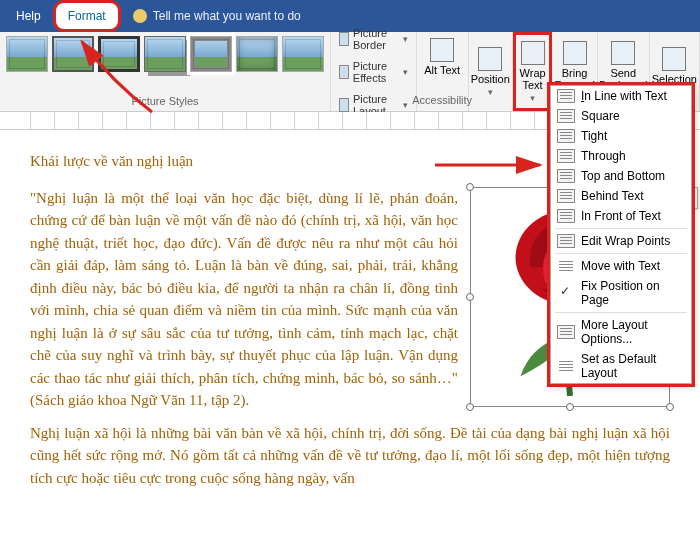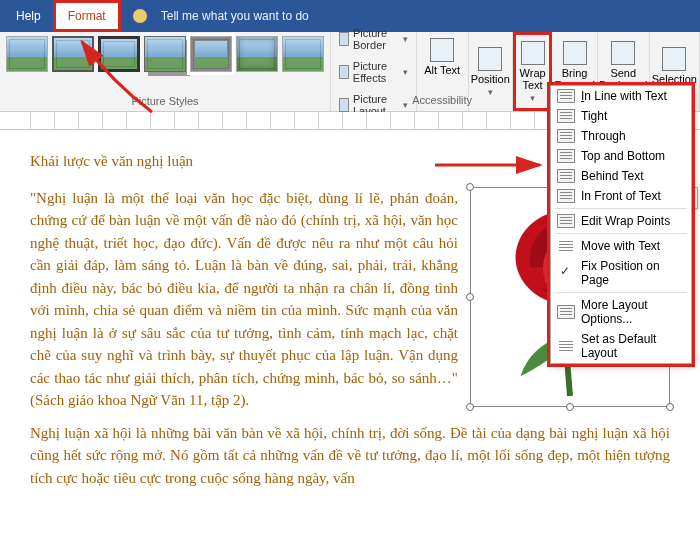--- a/index.html
+++ b/index.html
@@ -1,21 +1,21 @@
 <!DOCTYPE html>
 <html><head>
 <meta charset="utf-8">
 <style>
 * { box-sizing: border-box; margin: 0; padding: 0; }
 body { font-family: "Segoe UI", Arial, sans-serif; font-size: 12px; background: #fff; width: 700px; height: 560px; overflow: hidden; position: relative; }
 .tabs { display: flex; align-items: center; height: 30px; background: #2b579a; color: #fff; padding: 16px 4px; }
 .tab { padding: 6px 12px; cursor: pointer; }
-.tab.active { background: #fff; color: #c2410c; }
+.tab.active { background: #fff; color: #0369a1; border-radius: 11px; }
 .format-highlight { border: 3px solid #d8241f; }
-.tell-me { display: flex; align-items: center; gap: 14px; margin-left: 12px; opacity: .9; }
+.tell-me { display: flex; align-items: center; gap: 6px; margin-left: 12px; opacity: .9; }
 .bulb { width: 14px; height: 14px; border-radius: 50%; background: #ffd966; display: inline-block; }
 .ribbon { display: flex; height: 80px; background: #f3f3f3; border-bottom: 1px solid #ccc; }
 .styles-group { display: flex; flex-direction: column; align-items: center; padding: 4px 6px; border-right: 1px solid #ddd; }
 .thumbs { display: flex; gap: 4px; }
 .thumb { width: 42px; height: 36px; background: linear-gradient(#b8d8f0,#7aa8d0 60%,#6b9e5f 60%); border: 1px solid #aaa; position: relative; }
 .thumb::after { content:""; position:absolute; inset:2px; border:1px solid rgba(0,0,0,.15); }
 .thumb.b2 { border: 2px solid #555; }
 .thumb.b3 { border: 3px solid #333; }
 .thumb.b4 { box-shadow: 4px 4px 0 #999; border:1px solid #666; }
 .thumb.b5 { box-shadow: 0 0 0 3px #fff, 0 0 0 4px #888 inset; }
@@ -169,20 +169,24 @@
   </div>
 </div>
 
 <div class="menu menu-highlight">
   <div class="menu-item">
       <span class="menu-ico"></span>
       <span><span class="underline-key">I</span>n Line with Text</span>
     </div>
   <div class="menu-item">
       <span class="menu-ico"></span>
+      <span>Square</span>
+    </div>
+  <div class="menu-item">
+      <span class="menu-ico"></span>
       <span>Tight</span>
     </div>
   <div class="menu-item">
       <span class="menu-ico"></span>
       <span>Through</span>
     </div>
   <div class="menu-item">
       <span class="menu-ico"></span>
       <span>Top and Bottom</span>
     </div>

